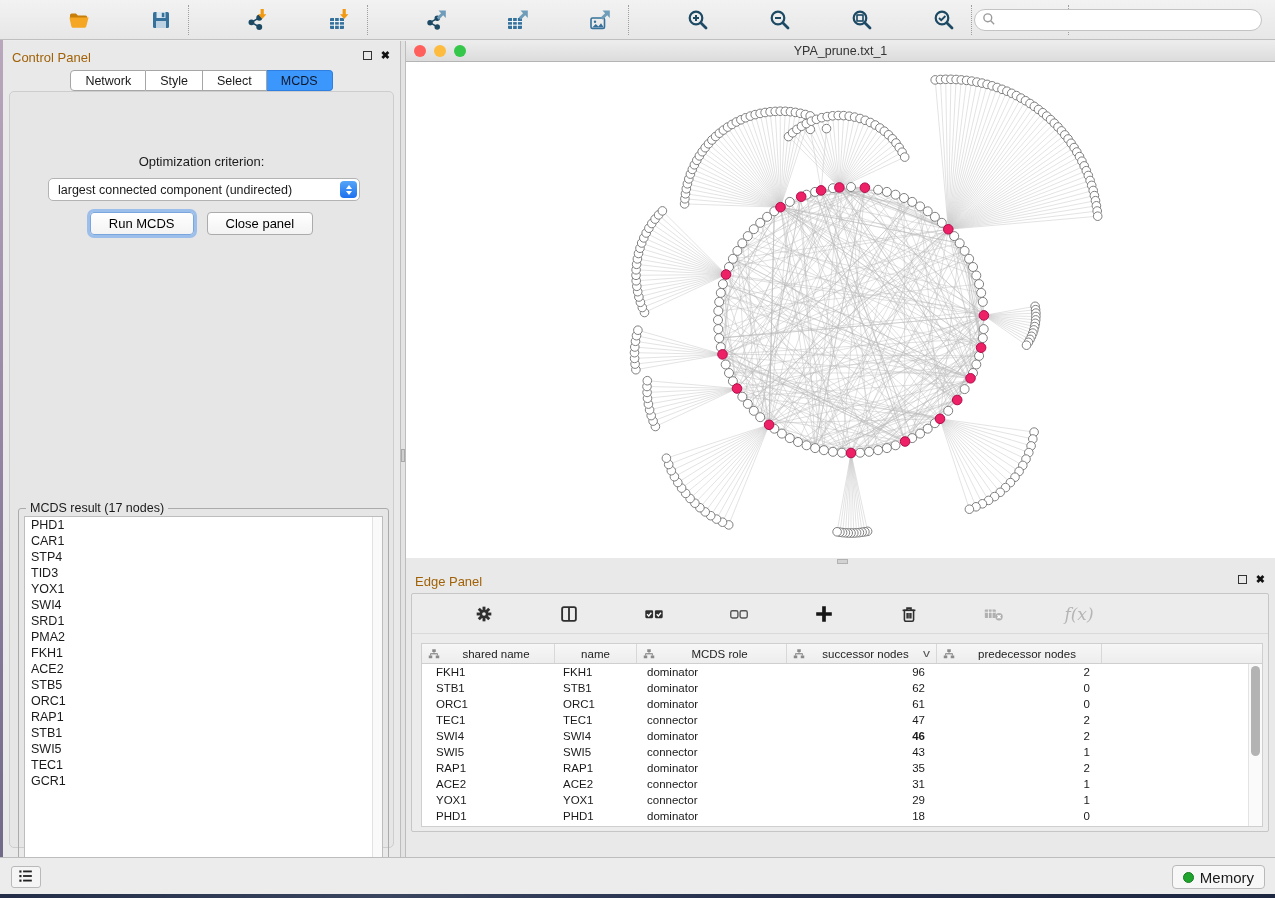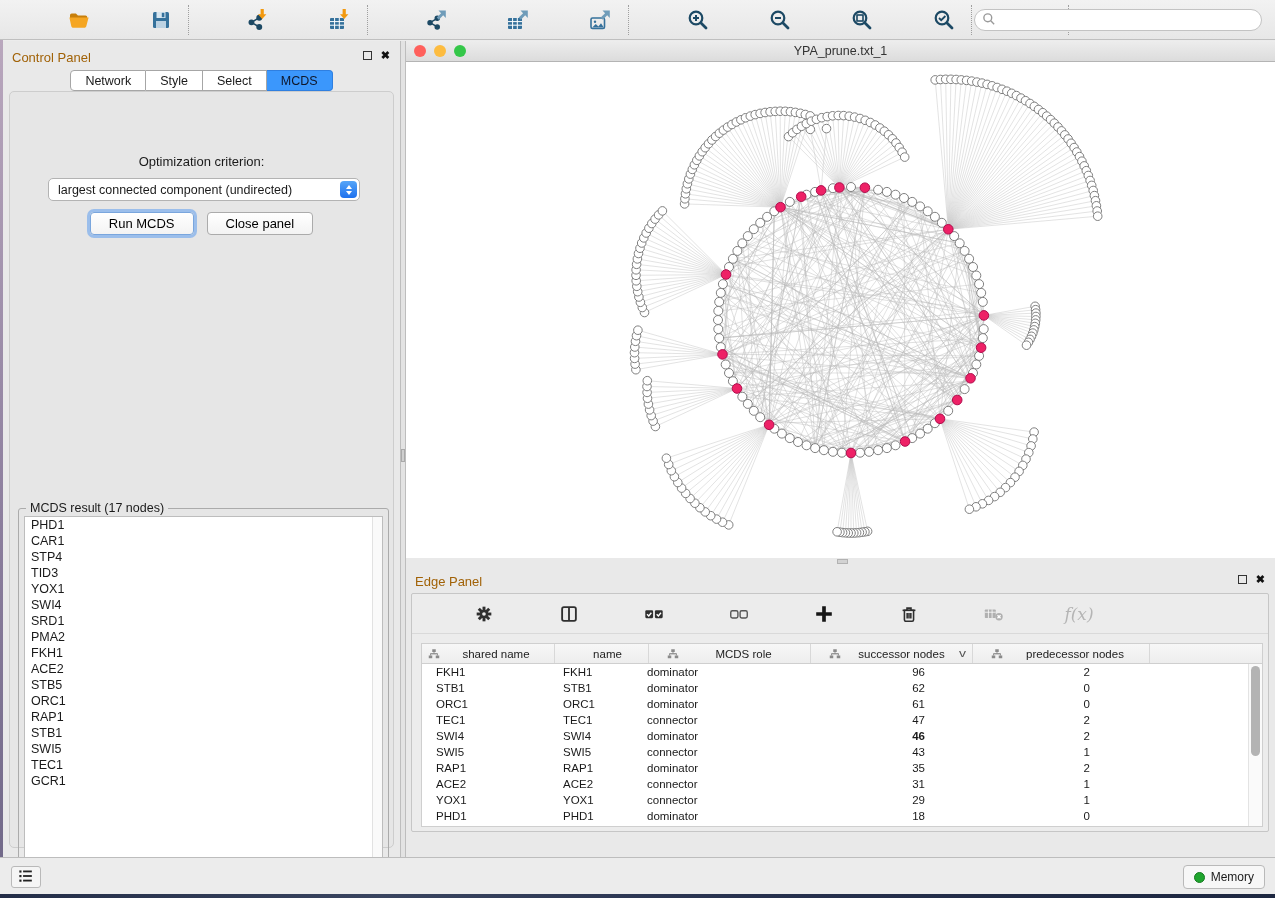--- a/index.html
+++ b/index.html
@@ -85,21 +85,21 @@
   
   .table-panel { position:absolute; left:406px; top:565px; width:869px; height:292px; background:#e9e9e9; }
   .tp-inner { position:absolute; left:5px; top:28px; width:858px; height:239px;
               border:1px solid #c6c6c6; border-radius:2px; background:#ececec; }
   .tp-toolbar { position:absolute; left:0; top:0; width:100%; height:40px; display:flex; align-items:center;
                 gap:17px; padding-left:17px; border-bottom:1px solid #d9d9d9; }
   .tp-toolbar .tb-btn svg { width:22px; height:22px; }
   .fx { font-family:"DejaVu Serif", serif; font-style:italic; font-size:17px; color:#b5b5b5; }
 
   .grid { position:absolute; left:9px; top:49px; width:842px; height:184px; background:#fff; border:1px solid #cfcfcf; }
-  .grid-header { display:flex; height:20px; background:linear-gradient(#f7f7f7,#ededed); border-bottom:1px solid #cfcfcf;gap:12px; }
+  .grid-header { display:flex; height:20px; background:linear-gradient(#f7f7f7,#ededed); border-bottom:1px solid #cfcfcf; }
   .gh-cell { display:flex; align-items:center; border-right:1px solid #d8d8d8; font-size:11.5px; color:#222; padding:0 4px; }
   .gh-cell svg { width:12px; height:12px; margin:0 2px; }
   .gh-label { flex:1; text-align:center; }
   .sort-chev { font-size:10px; color:#555; transform:scaleX(1.4); margin-right:3px; }
   .grid-body { position:absolute; left:0; top:20px; right:14px; bottom:0; }
   .grid-row { display:flex; height:16px; line-height:16px; font-size:11.5px; }
   .gr-cell { overflow:hidden; white-space:nowrap; }
   .gscroll { position:absolute; right:0; top:20px; width:14px; bottom:0; background:#fafafa; border-left:1px solid #e3e3e3; }
   .gthumb { position:absolute; left:2px; width:9px; border-radius:5px; background:#b3b3b3; }
 
@@ -107,21 +107,21 @@
   .tp-tabs .seg-tab { font-size:12.5px; background:#fff; }
   .tp-tabs .seg-tab.sel { background:#3b97fc; color:#fff; border-color:#2f7fe0; }
 
   
   .statusbar { position:absolute; left:0; top:857px; width:1275px; height:37px; background:#ececec;
                border-top:1px solid #bdbdbd; }
   .status-left-btn { position:absolute; left:11px; top:8px; width:30px; height:22px; background:#f5f5f5;
                      border:1px solid #b9b9b9; border-radius:3px; display:flex; align-items:center; justify-content:center; cursor:pointer; }
   .memory-btn { position:absolute; right:10px; top:7px; height:24px; padding:0 10px; background:#f7f7f7;
                 border:1px solid #b9b9b9; border-radius:4px; display:flex; align-items:center; gap:6px;
-                font-size:12px; cursor:pointer; }
+                font-size:15px; cursor:pointer; }
   .mem-dot { width:11px; height:11px; border-radius:50%; background:#1fa52e; border:1px solid #157a20; }
 </style>
 </head>
 <body>
 
 <div class="app">
 
   <div class="toolbar">
     <div id="tb-groups" style="display:flex;align-items:center;">
         <div class="tb-group">

